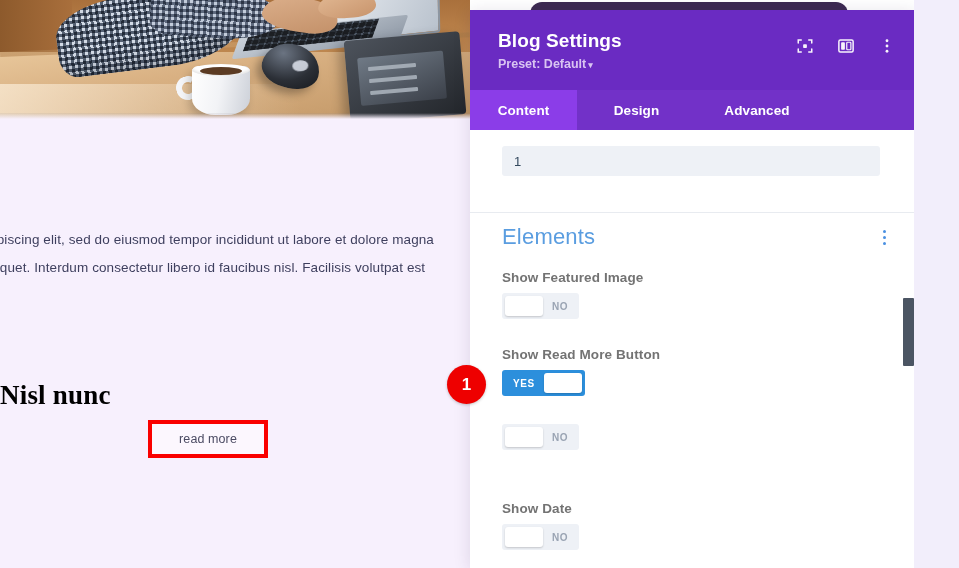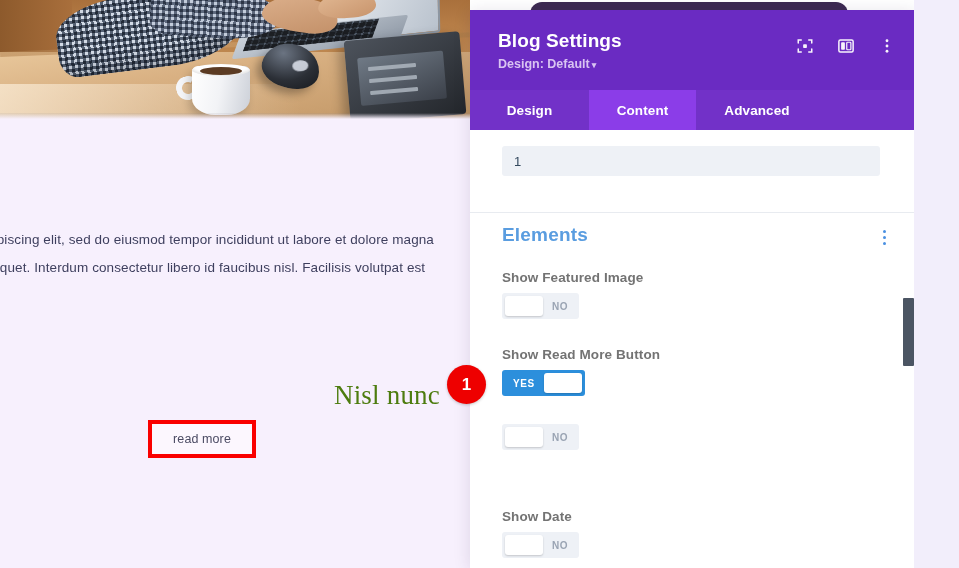--- a/index.html
+++ b/index.html
@@ -171,31 +171,31 @@
     line-height: 28px;
     letter-spacing: .1px;
     white-space: nowrap;
   }
   #body-text .ln { display: block; }
 
   #post-title {
     position: absolute;
     left: 0; top: 380px;
     width: 440px;
-    text-align: right;
+    text-align: left;
     font-family: "Liberation Serif", serif;
     font-size: 27px;
-    font-weight: 400;
-    color: #4d7c0f;
+    font-weight: 700;
+    color: #000000;
     letter-spacing: .2px;
   }
   #readmore-wrap {
     position: absolute;
     left: 148px; top: 420px;
-    width: 108px; height: 38px;
+    width: 120px; height: 38px;
     border: 4px solid #fa0000;
     background: #fcf7fe;
   }
   #readmore {
     position: absolute;
     left: 0; top: 0; right: 0; bottom: 0;
     display: flex; align-items: center; justify-content: center;
     font-size: 12.5px;
     color: #4b4b63;
     letter-spacing: .1px;
@@ -292,22 +292,22 @@
   #divider {
     position: absolute;
     left: 0; top: 82px;
     width: 444px; height: 1px;
     background: #e8ebf0;
   }
   #elements-title {
     position: absolute;
     left: 32px; top: 94px;
     color: #5a9de0;
-    font-size: 19px;
-    font-weight: 700;
+    font-size: 22px;
+    font-weight: 400;
     letter-spacing: .2px;
   }
   #elements-menu {
     position: absolute;
     right: 22px; top: 100px;
     width: 16px; height: 18px;
     cursor: pointer;
   }
   .dot-b { width: 3px; height: 3px; background: #4a90e2; border-radius: 50%; margin: 0 auto 3px; }
 
@@ -337,21 +337,21 @@
   }
   .toggle.off .knob { margin-right: 9px; }
   .toggle.on  .knob { margin-left: 9px; }
   .tlabel { font-size: 10px; font-weight: 700; letter-spacing: .6px; }
   .toggle.off .tlabel { color: #9aa4b3; }
   .toggle.on  .tlabel { color: #ffffff; }
 
   #set-featured { top: 140px; }
   #set-readmore { top: 217px; }
   #set-author   { top: 294px; }
-  #set-date     { top: 371px; margin-top: 8px; }
+  #set-date     { top: 371px; }
 
   #scrollbar {
     position: absolute;
     left: 433px; top: 168px;
     width: 11px; height: 68px;
     background: #4b5563;
     border-radius: 1px;
   }
 
   #badge-1 {
@@ -431,21 +431,21 @@
   </div>
 
   <div id="drag-bar"></div>
 
   <div id="panel">
 
     <div id="panel-header">
       <div id="header-titles">
         <div id="panel-title">Blog Settings</div>
         <div id="panel-preset">
-          <span>Design: Default</span><span class="caret">▾</span>
+          <span>Preset: Default</span><span class="caret">▾</span>
         </div>
       </div>
 
       <div id="header-icons">
         <svg class="hicon" viewBox="0 0 24 24">
           <g fill="none" stroke="#ffffff" stroke-width="2" stroke-linecap="round">
             <path d="M3 8V4h4"></path>
               <path d="M21 8V4h-4"></path>
               <path d="M3 16v4h4"></path>
               <path d="M21 16v4h-4"></path>
@@ -461,22 +461,22 @@
 
         <svg class="hicon" viewBox="0 0 24 24">
           <circle cx="12" cy="5" r="1.9" fill="#ffffff"></circle>
           <circle cx="12" cy="12" r="1.9" fill="#ffffff"></circle>
           <circle cx="12" cy="19" r="1.9" fill="#ffffff"></circle>
         </svg>
       </div>
     </div>
 
     <div id="tabs">
+      <div id="tab-content" class="tab active">Content</div>
       <div id="tab-design" class="tab">Design</div>
-      <div id="tab-content" class="tab active">Content</div>
       <div id="tab-advanced" class="tab">Advanced</div>
     </div>
 
     <div id="panel-body">
 
       <input id="num-field" type="text" value="1" style="">
 
       <div id="divider"></div>
 
       <div id="elements-title">Elements</div>

